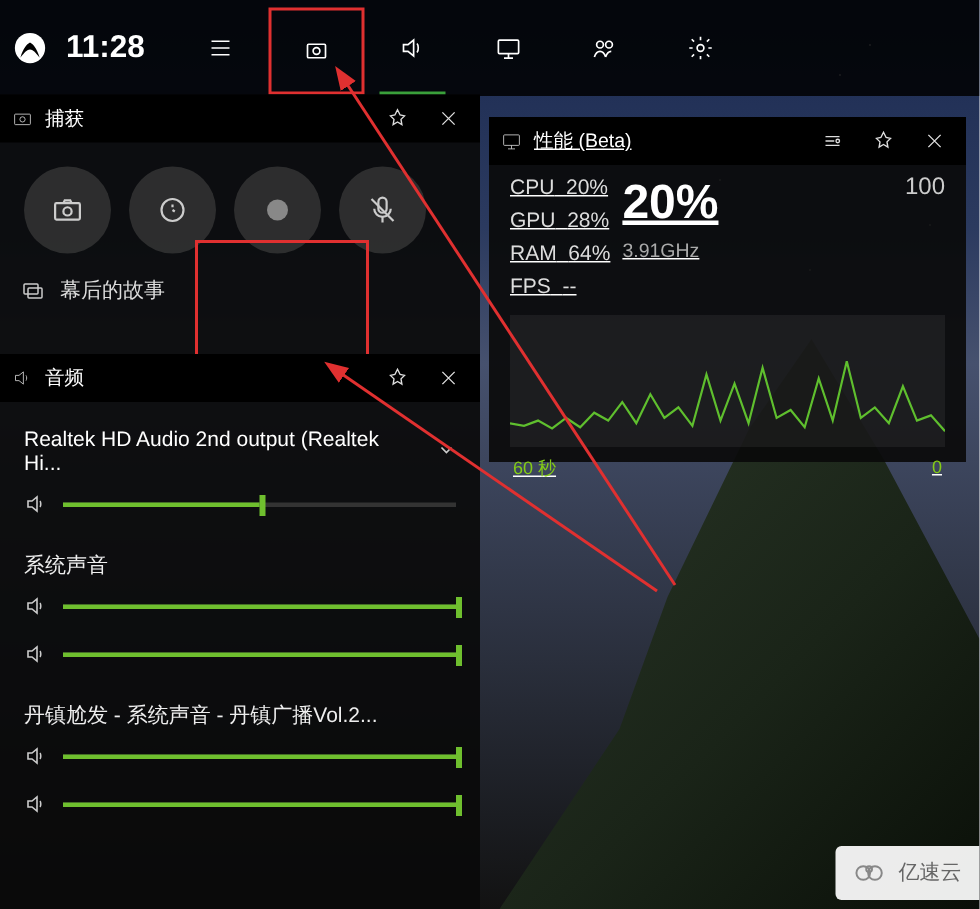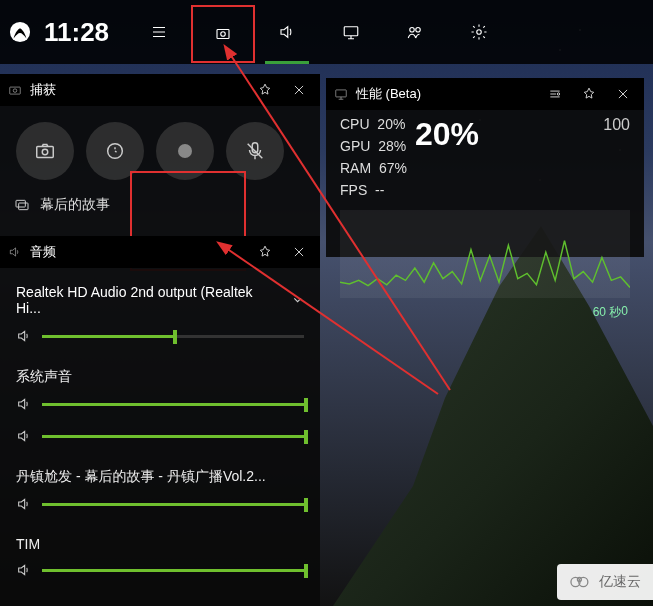--- a/index.html
+++ b/index.html
@@ -26,21 +26,21 @@
     background:linear-gradient(135deg,#2d3a2a 0%,#1a2418 60%,#0a0f08 100%);
     clip-path:polygon(100% 100%,0% 100%,25% 70%,35% 48%,52% 20%,65% 5%,80% 25%,90% 40%,100% 55%);
   }
   
   .topbar {
     position:absolute; top:0; left:0; right:0; height:64px;
     background:rgba(0,0,0,0.85); display:flex; align-items:center; gap:0;
   }
   .xbox-logo { width:40px; display:flex; justify-content:center; }
   .xbox-logo svg { width:22px; height:22px; }
-  .clock { font-size:26px; font-weight:600; margin-left:4px; margin-right:18px; }
+  .clock { font-size:21px; font-weight:600; margin-left:4px; margin-right:18px; }
   .tb-btn {
     width:64px; height:64px; display:flex; align-items:center; justify-content:center;
     cursor:pointer; position:relative;
   }
   .tb-btn svg { width:18px; height:18px; stroke:#fff; fill:none; stroke-width:1.5; }
   .tb-btn.highlight { border:2px solid #e03030; height:58px; margin-top:3px; }
   .tb-btn.active::after { content:""; position:absolute; bottom:0; left:10px; right:10px; height:3px; background:#3aa03a; }
 
   
   .panel {
@@ -49,21 +49,21 @@
   .panel-hdr {
     height:32px; background:#000; display:flex; align-items:center; padding:0 8px;
     font-size:13px; gap:8px;
   }
   .panel-hdr .spacer { flex:1; }
   .hdr-icon { width:14px; height:14px; }
   .hdr-btn { width:26px; height:26px; display:flex; align-items:center; justify-content:center; cursor:pointer; }
   .hdr-btn svg { width:14px; height:14px; stroke:#ddd; fill:none; stroke-width:1.6; }
 
   
-  #capture { top:74px; left:0; width:320px; height:192px; }
+  #capture { top:63px; left:0; width:320px; height:192px; }
   .cap-row { display:flex; gap:12px; padding:16px; }
   .circ {
     width:58px; height:58px; border-radius:50%; background:rgba(60,60,60,0.7);
     display:flex; align-items:center; justify-content:center; cursor:pointer;
   }
   .circ svg { width:22px; height:22px; stroke:#ccc; fill:none; stroke-width:1.6; }
   .circ .dot { width:14px; height:14px; border-radius:50%; background:#888; }
   .cap-foot { display:flex; align-items:center; gap:10px; padding:0 14px 12px; font-size:14px; color:#ddd; }
   .cap-foot svg { width:16px; height:16px; stroke:#ccc; fill:none; stroke-width:1.5; }
   .red-box { position:absolute; border:2px solid #e03030; pointer-events:none; }
@@ -80,35 +80,35 @@
   .slider svg { width:16px; height:16px; stroke:#ccc; fill:none; stroke-width:1.6; }
   .track {
     flex:1; height:3px; background:#333; position:relative; cursor:pointer;
   }
   .track .fill { position:absolute; left:0; top:0; bottom:0; background:#6fbf2e; }
   .track .thumb {
     position:absolute; top:-5px; width:4px; height:14px; background:#6fbf2e;
   }
 
   
-  #perf { top:78px; left:326px; width:318px; height:179px; }
+  #perf { top:78px; left:326px; width:318px; height:230px;text-decoration:underline; }
   .perf-body { display:flex; padding:6px 14px 6px; gap:8px; }
   .metrics { display:flex; flex-direction:column; gap:6px; font-size:14px; }
   .metrics span { color:#ddd; }
   .bignum { font-size:32px; font-weight:600; }
   .subnum { font-size:13px; color:#aaa; margin-top:6px; }
   .big-col { flex:1; position:relative; }
   .y100 { position:absolute; right:0; top:0; font-size:16px; color:#ccc; }
   .graph {
     margin:6px 14px 4px; height:88px;
     background:linear-gradient(rgba(255,255,255,0.06),rgba(255,255,255,0.06));
     position:relative; overflow:hidden;
   }
   .graph svg { width:100%; height:100%; }
-  .graph-foot { display:flex; justify-content:flex-end; padding:2px 16px 10px; font-size:12px; color:#86efac; }
+  .graph-foot { display:flex; justify-content:space-between; padding:2px 16px 10px; font-size:12px; color:#84cc16; }
 
   
   .arrow { position:absolute; pointer-events:none; }
 
   
   .wm {
     position:absolute; right:0; bottom:6px; width:96px; height:36px;
     background:rgba(255,255,255,0.92); border-radius:4px 0 0 4px;
     display:flex; align-items:center; justify-content:center; color:#666; font-size:14px;
   }
@@ -269,32 +269,31 @@
         <div class="slider">
           <svg viewBox="0 0 24 24">
             <path d="M4 9v6h4l5 4V5L8 9H4z"></path>
             <path d="M16 9c1 1 1 5 0 6"></path>
           </svg>
           <div class="track">
             <div class="fill" style="width:100%"></div>
             <div class="thumb" style="left:100%"></div>
           </div>
         </div>
-        <div class="mix-title">丹镇尬发 - 幕后的故事 - 丹镇广播Vol.2...</div>
+        <div class="mix-title">丹镇尬发 - 系统声音 - 丹镇广播Vol.2...</div>
         <div class="slider">
           <svg viewBox="0 0 24 24">
             <path d="M4 9v6h4l5 4V5L8 9H4z"></path>
             <path d="M16 9c1 1 1 5 0 6"></path>
           </svg>
           <div class="track">
             <div class="fill" style="width:100%"></div>
             <div class="thumb" style="left:100%"></div>
           </div>
         </div>
-        <div class="mix-title">TIM</div>
         <div class="slider">
           <svg viewBox="0 0 24 24">
             <path d="M4 9v6h4l5 4V5L8 9H4z"></path>
             <path d="M16 9c1 1 1 5 0 6"></path>
           </svg>
           <div class="track">
             <div class="fill" style="width:100%"></div>
             <div class="thumb" style="left:100%"></div>
           </div>
         </div>
@@ -324,25 +323,26 @@
     <div class="hdr-btn">
         <svg viewBox="0 0 24 24">
           <path d="M5 5l14 14M19 5L5 19"></path>
         </svg>
       </div>
   </div>
   <div class="perf-body">
     <div class="metrics">
       <span><span>CPU</span>&nbsp;&nbsp;<span>20%</span></span>
       <span><span>GPU</span>&nbsp;&nbsp;<span>28%</span></span>
-      <span><span>RAM</span>&nbsp;&nbsp;<span>67%</span></span>
+      <span><span>RAM</span>&nbsp;&nbsp;<span>64%</span></span>
       <span><span>FPS</span>&nbsp;&nbsp;<span>--</span></span>
     </div>
     <div class="big-col">
       <div class="bignum">20%</div>
+      <div class="subnum">3.91GHz</div>
       <div class="y100">100</div>
     </div>
   </div>
   <div class="graph">
     <svg viewBox="0 0 300 88" preserveAspectRatio="none">
         <polyline id="perf-line" fill="none" stroke="#5fbf2e" stroke-width="1.5" points="0,72.16 9.67741935483871,73.92 19.35483870967742,70.4 29.032258064516128,75.68 38.70967741935484,68.64 48.387096774193544,74.8 58.064516129032256,65.12 67.74193548387096,70.4 77.41935483870968,58.08 87.0967741935484,72.16 96.77419354838709,52.8 106.45161290322581,68.64 116.12903225806451,61.6 125.80645161290323,73.92 135.48387096774192,39.599999999999994 145.16129032258064,70.4 154.83870967741936,45.760000000000005 164.51612903225805,72.16 174.1935483870968,35.2 183.8709677419355,68.64 193.54838709677418,63.36 203.2258064516129,74.8 212.90322580645162,42.239999999999995 222.58064516129033,70.4 232.25806451612902,30.799999999999997 241.93548387096772,68.64 251.61290322580646,61.6 261.2903225806452,72.16 270.96774193548384,47.519999999999996 280.64516129032256,70.4 290.3225806451613,66.88 300,77.44"></polyline>
       </svg>
   </div>
   <div class="graph-foot">
     <span>60 秒</span>

